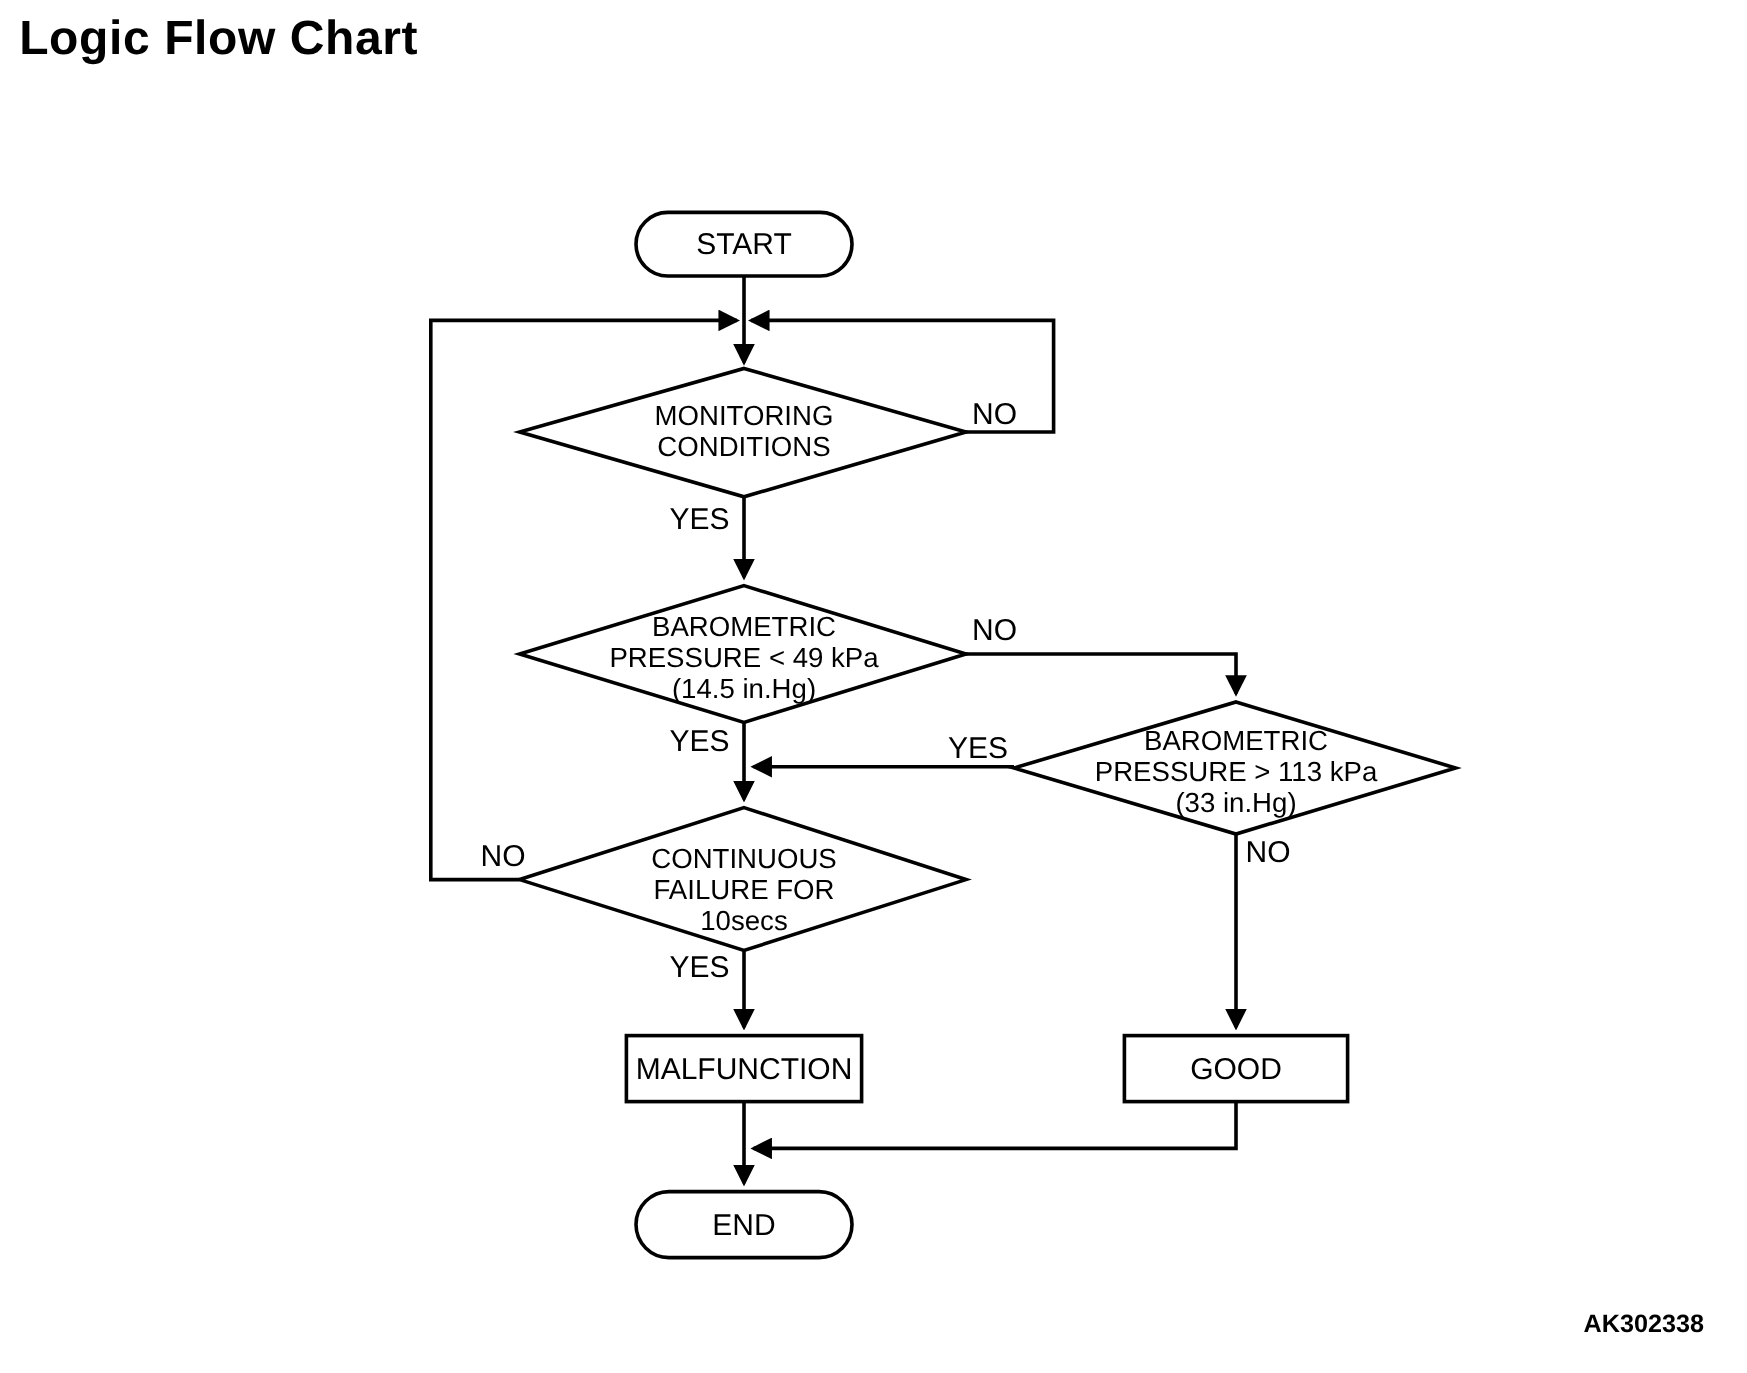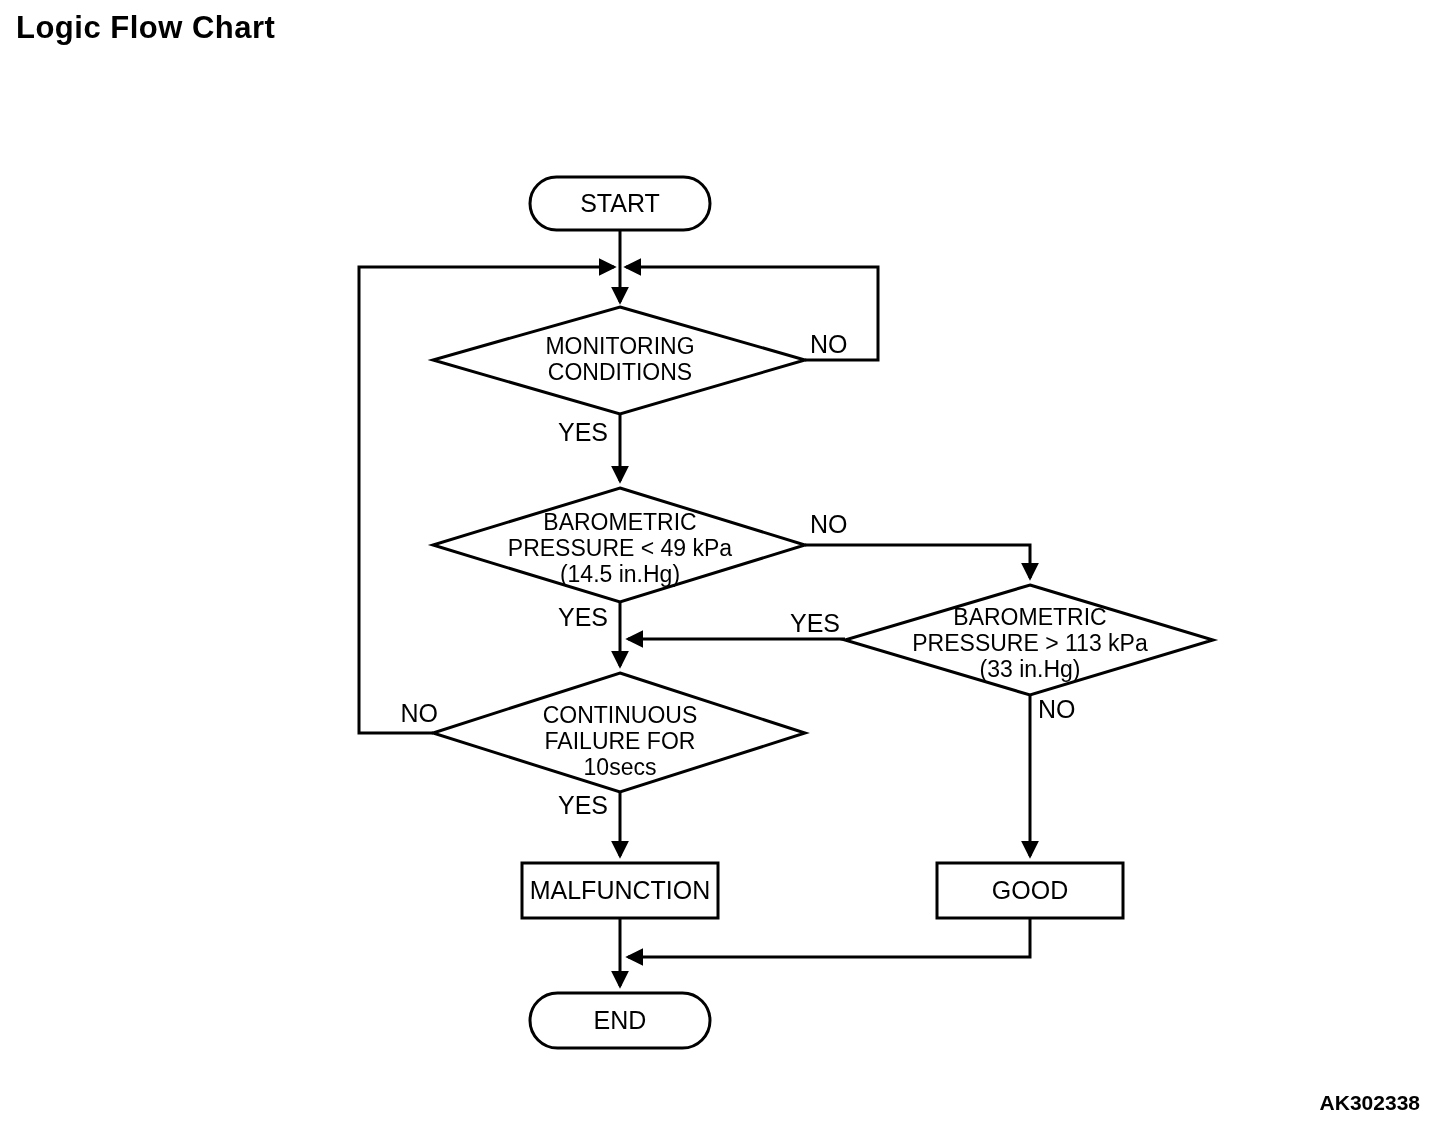--- a/index.html
+++ b/index.html
@@ -13,21 +13,21 @@
     height: 1144px;
     background: #ffffff;
     font-family: "Liberation Sans", sans-serif;
     overflow: hidden;
   }
   .page-title {
     position: absolute;
     left: 16px;
     top: 10px;
     margin: 0;
-    font-size: 31px;
+    font-size: 40px;
     font-weight: bold;
     color: #000000;
     letter-spacing: 0.5px;
   }
   svg.flow {
     position: absolute;
     left: 0;
     top: 0;
   }
   svg.flow .shape {

